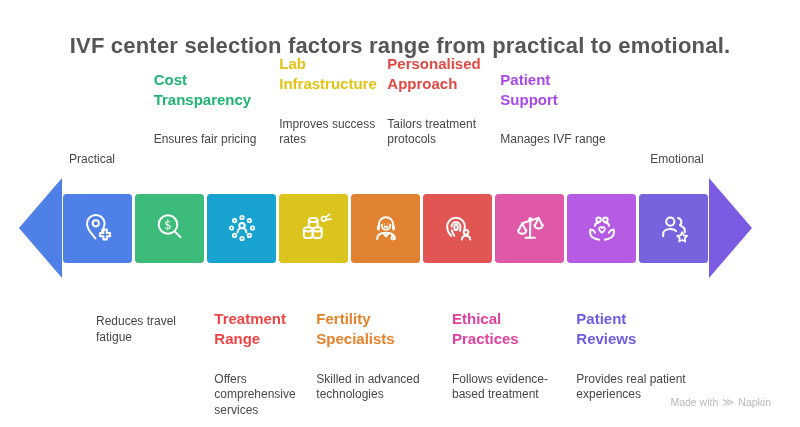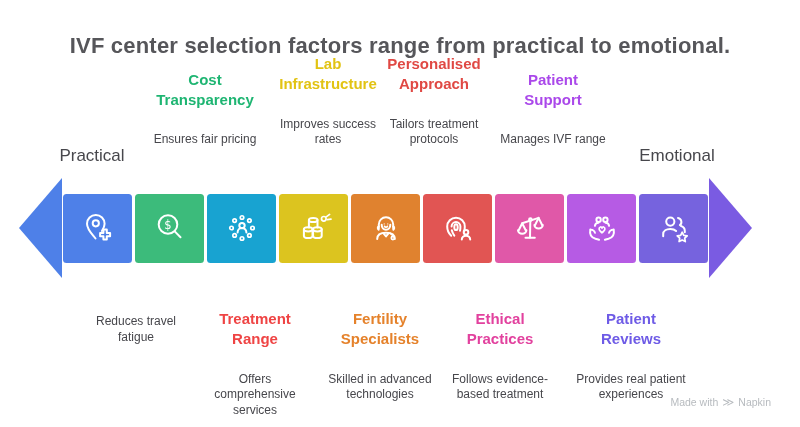--- a/index.html
+++ b/index.html
@@ -1,25 +1,25 @@
 <!DOCTYPE html>
 <html><head>
 <meta charset="utf-8">
 <style>
   html,body{margin:0;padding:0}
   body{width:800px;height:427px;background:#ffffff;position:relative;overflow:hidden;
        font-family:"Liberation Sans",sans-serif;}
   .title{position:absolute;top:33px;left:0;width:100%;text-align:center;
          font-size:22px;font-weight:700;color:#56565a;letter-spacing:.2px}
-  .lbl{position:absolute;transform:translateX(-50%);text-align:center;white-space:pre-line}
+  .lbl{position:absolute;transform:translateX(-50%);white-space:pre-line}
   .top{bottom:261px}
   .bot{top:291px}
   .ttl{font-size:15px;font-weight:700;line-height:1.32}
   .sub{font-size:12px;color:#47474c;line-height:1.3;margin-top:5px}
-  .axis{font-size:17px;color:#47474c}
+  .axis{font-size:12px;color:#47474c}
   .band{position:absolute;left:19px;top:178px;height:100px;display:flex;align-items:center}
   .squares{display:flex;gap:3px;margin:0 1px}
   .sq{width:69px;height:69px;border-radius:3.5px;display:flex;align-items:center;justify-content:center;flex:0 0 auto}
   .sq svg{display:block}
   .icon{stroke:#ffffff;fill:none;stroke-width:2;stroke-linecap:round;stroke-linejoin:round}
   .icon .fillw{fill:#ffffff;stroke:none}
   .icon .thin{stroke-width:1.7}
   .watermark{position:absolute;top:396px;right:29px;font-size:10.5px;color:#b7bbbf;
              display:flex;gap:4px;align-items:flex-end;cursor:pointer}
   .logo{font-size:11.5px;line-height:1}
@@ -176,21 +176,21 @@
   <div class="sub">Reduces travel
 fatigue</div>
 </div>
 <div class="lbl bot" style="left:255px">
   <div class="ttl" style="color: #ef4444;">Treatment
 Range</div>
   <div class="sub">Offers
 comprehensive
 services</div>
 </div>
-<div class="lbl bot" style="left:380px">
+<div class="lbl bot" style="left:368px">
   <div class="ttl" style="color: rgb(229, 130, 43);">Fertility
 Specialists</div>
   <div class="sub">Skilled in advanced
 technologies</div>
 </div>
 <div class="lbl bot" style="left:500px">
   <div class="ttl" style="color: rgb(226, 65, 158);">Ethical
 Practices</div>
   <div class="sub">Follows evidence-
 based treatment</div>

